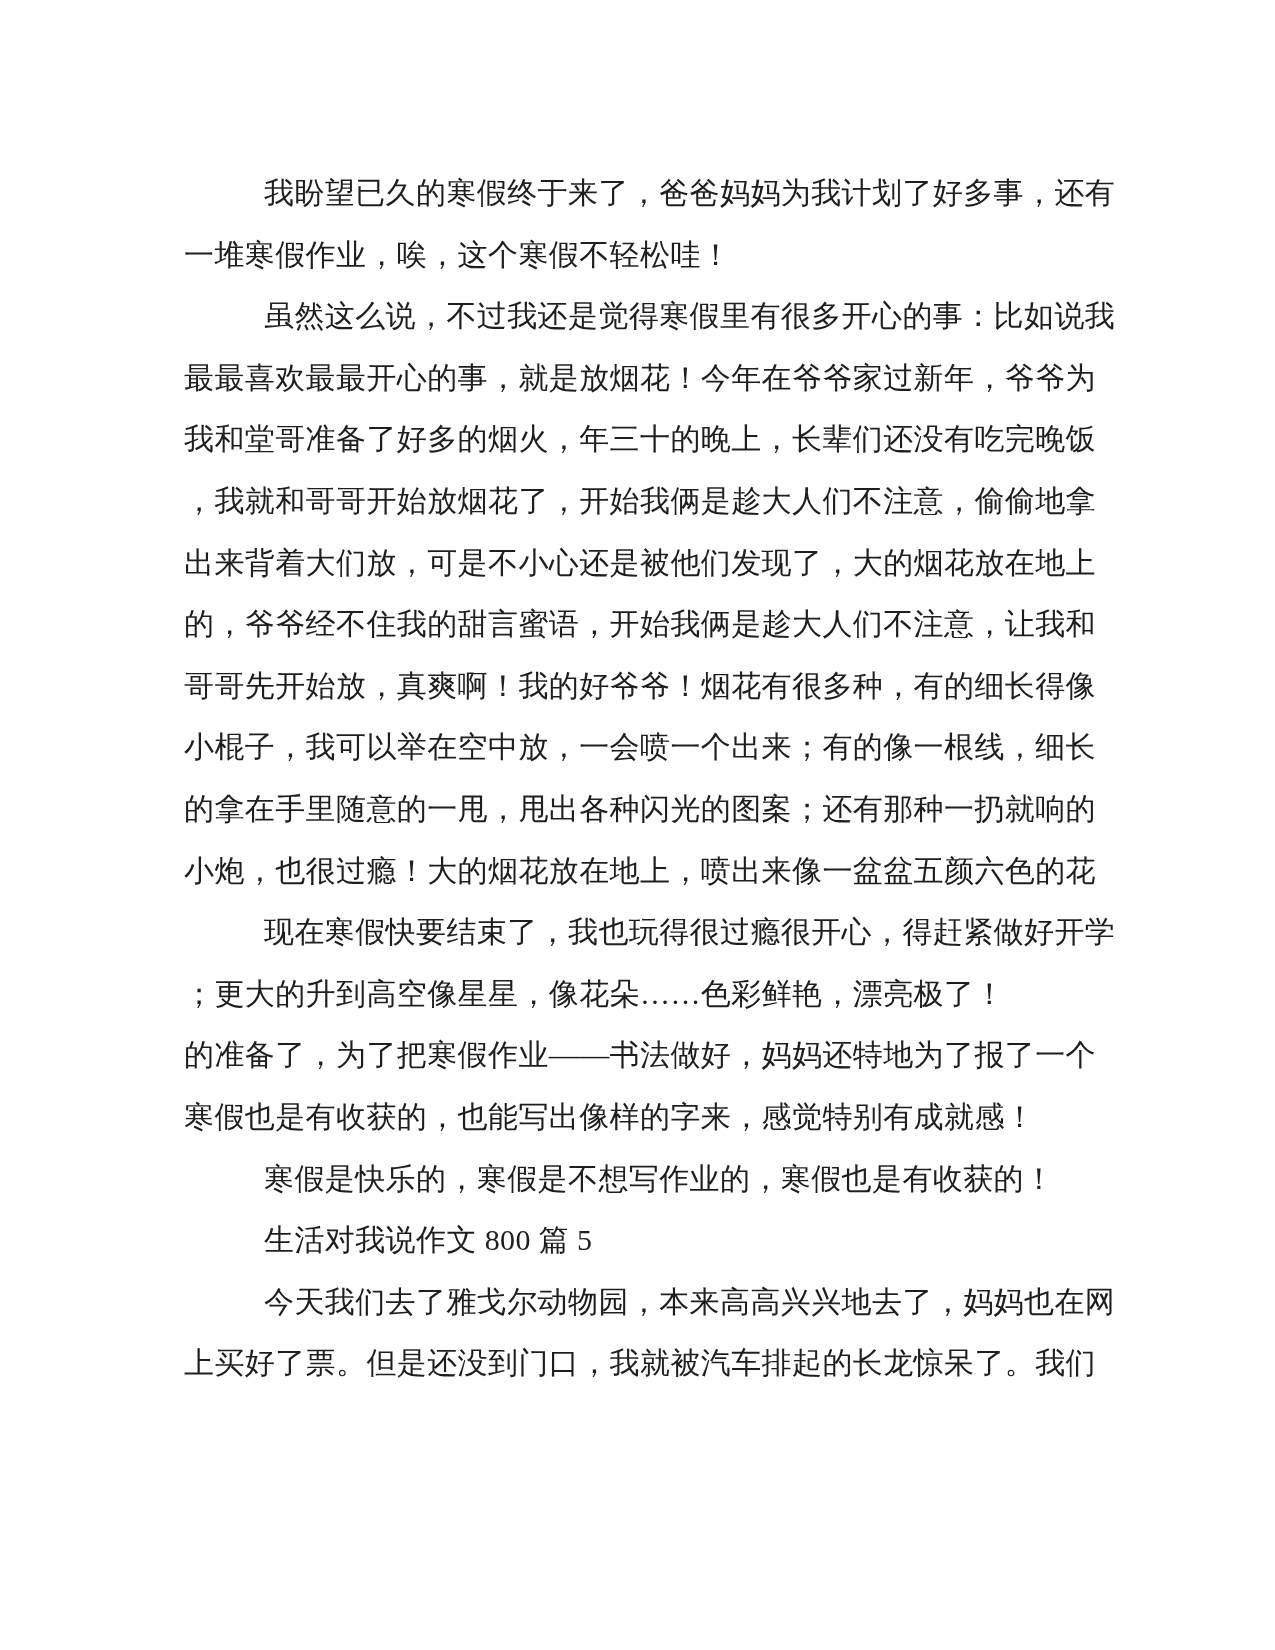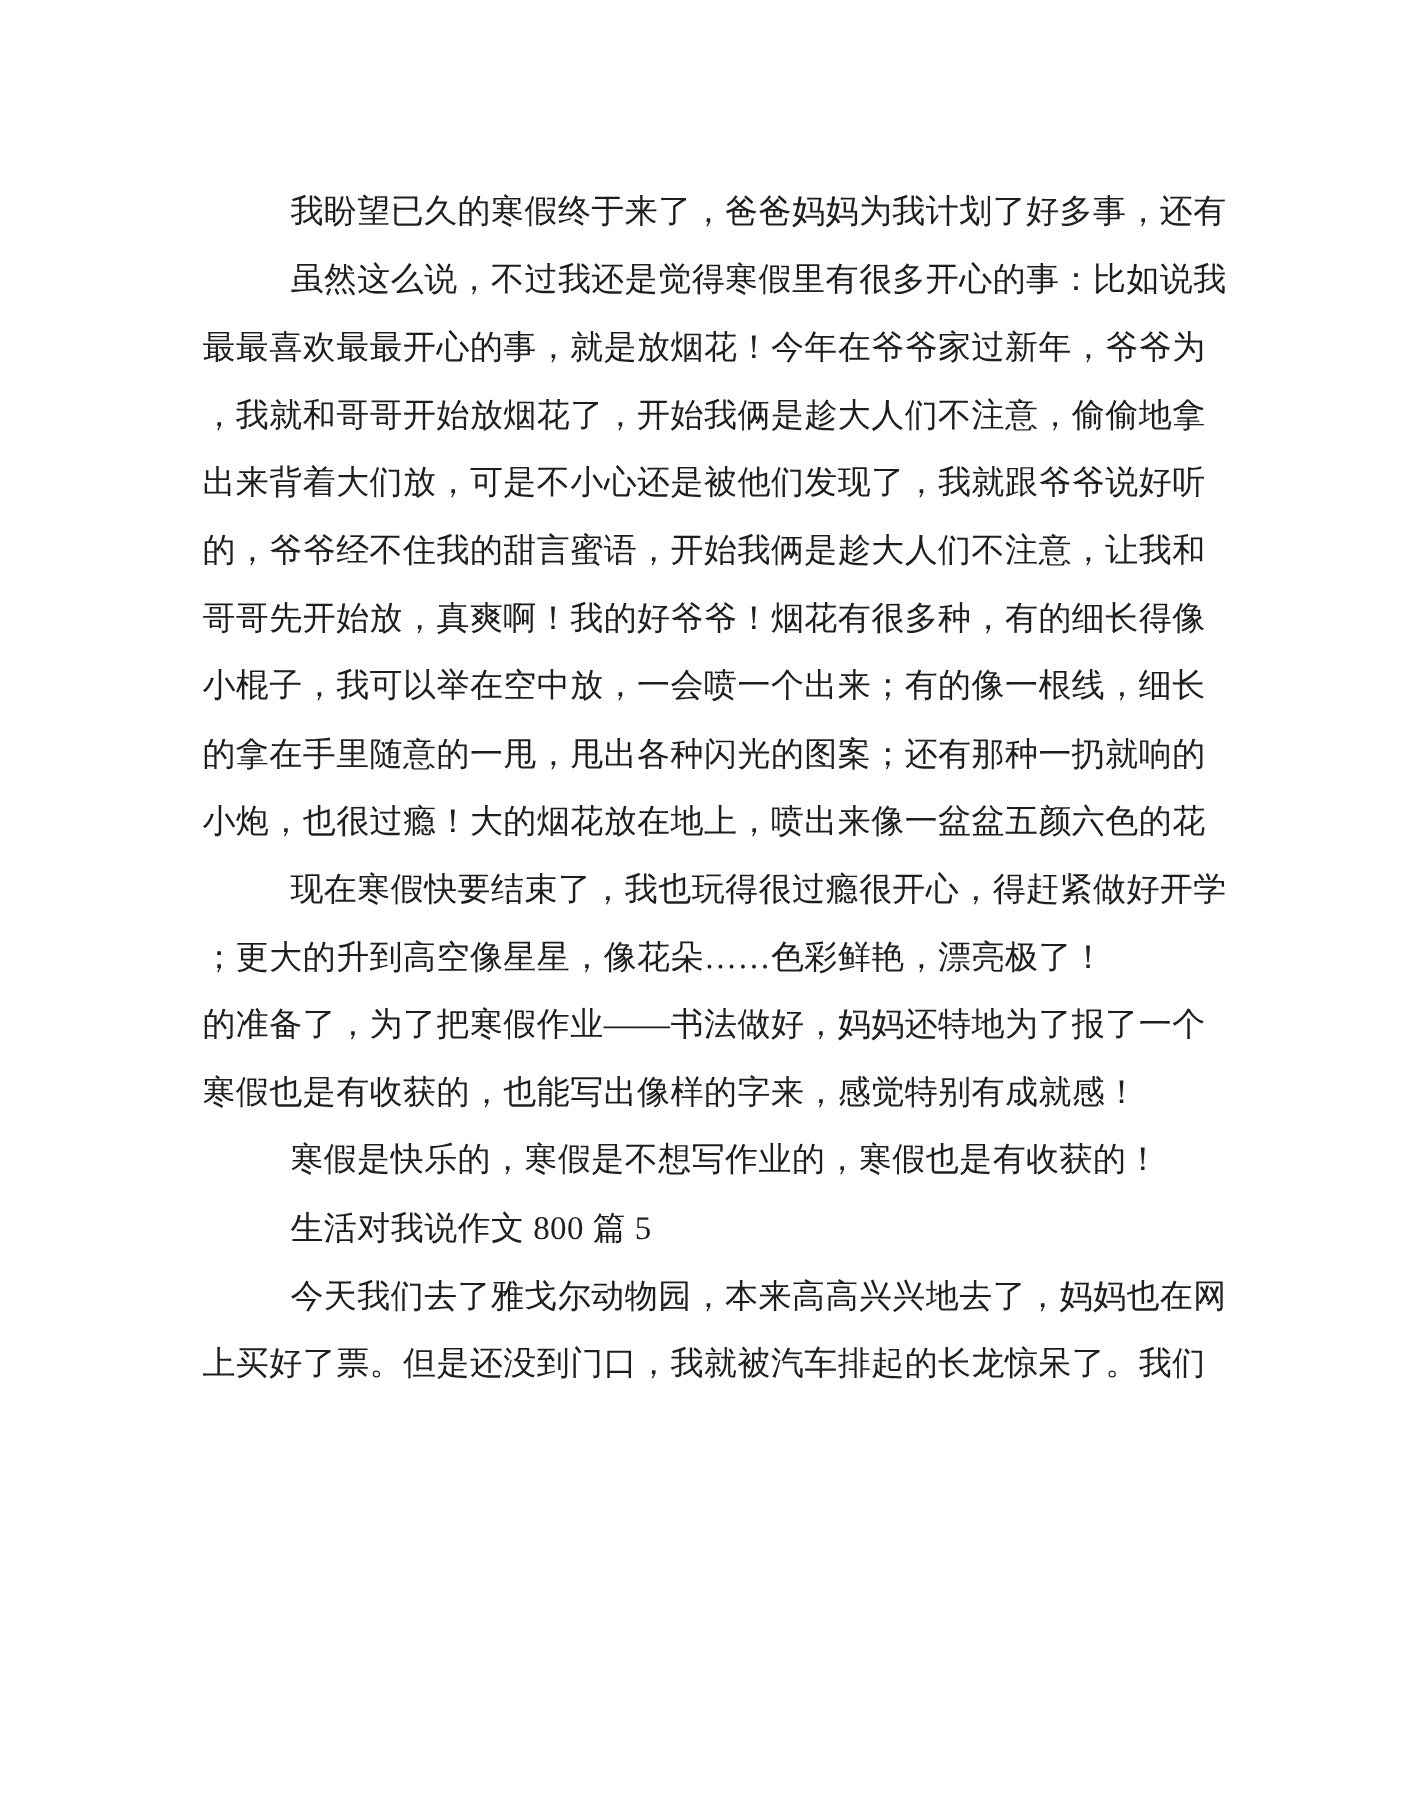--- a/index.html
+++ b/index.html
@@ -33,24 +33,26 @@
   .line.indent {
     padding-left: 80px;
   }
 </style>
 </head>
 <body>
 
 <div class="page">
   <div class="text-block">
     <div class="line indent">我盼望已久的寒假终于来了，爸爸妈妈为我计划了好多事，还有</div>
+    <div class="line">一堆寒假作业，唉，这个寒假不轻松哇！</div>
     <div class="line indent">虽然这么说，不过我还是觉得寒假里有很多开心的事：比如说我</div>
     <div class="line">最最喜欢最最开心的事，就是放烟花！今年在爷爷家过新年，爷爷为</div>
+    <div class="line">我和堂哥准备了好多的烟火，年三十的晚上，长辈们还没有吃完晚饭</div>
     <div class="line">，我就和哥哥开始放烟花了，开始我俩是趁大人们不注意，偷偷地拿</div>
-    <div class="line">出来背着大们放，可是不小心还是被他们发现了，我就跟爷爷说好听</div>
+    <div class="line">出来背着大们放，可是不小心还是被他们发现了，大的烟花放在地上</div>
     <div class="line">的，爷爷经不住我的甜言蜜语，开始我俩是趁大人们不注意，让我和</div>
     <div class="line">哥哥先开始放，真爽啊！我的好爷爷！烟花有很多种，有的细长得像</div>
     <div class="line">小棍子，我可以举在空中放，一会喷一个出来；有的像一根线，细长</div>
     <div class="line">的拿在手里随意的一甩，甩出各种闪光的图案；还有那种一扔就响的</div>
     <div class="line">小炮，也很过瘾！大的烟花放在地上，喷出来像一盆盆五颜六色的花</div>
     <div class="line indent">现在寒假快要结束了，我也玩得很过瘾很开心，得赶紧做好开学</div>
     <div class="line">；更大的升到高空像星星，像花朵……色彩鲜艳，漂亮极了！</div>
     <div class="line">的准备了，为了把寒假作业——书法做好，妈妈还特地为了报了一个</div>
     <div class="line">寒假也是有收获的，也能写出像样的字来，感觉特别有成就感！</div>
     <div class="line indent">寒假是快乐的，寒假是不想写作业的，寒假也是有收获的！</div>

